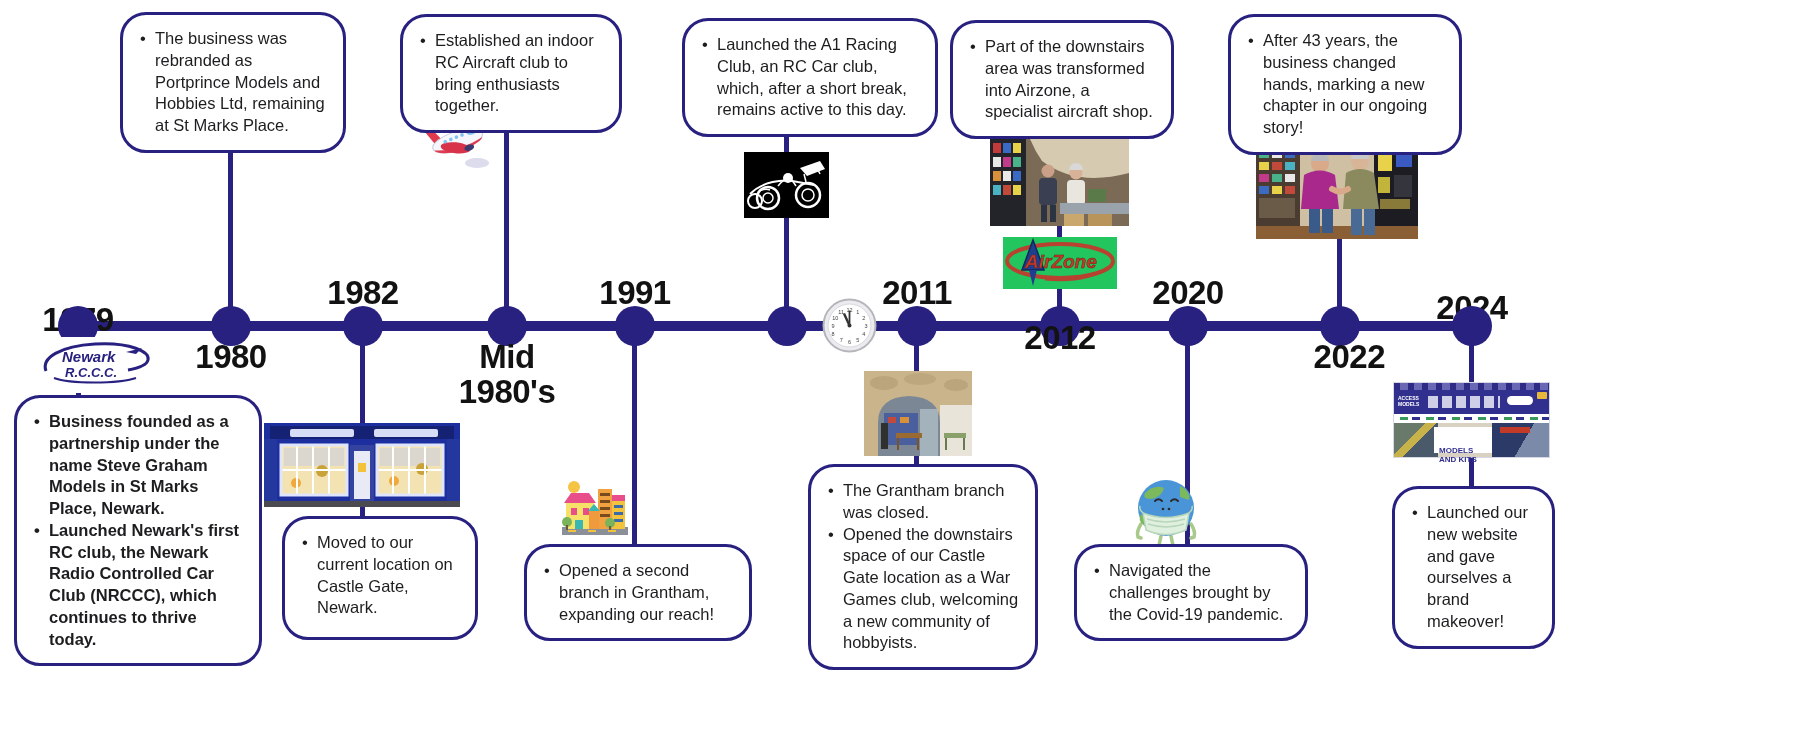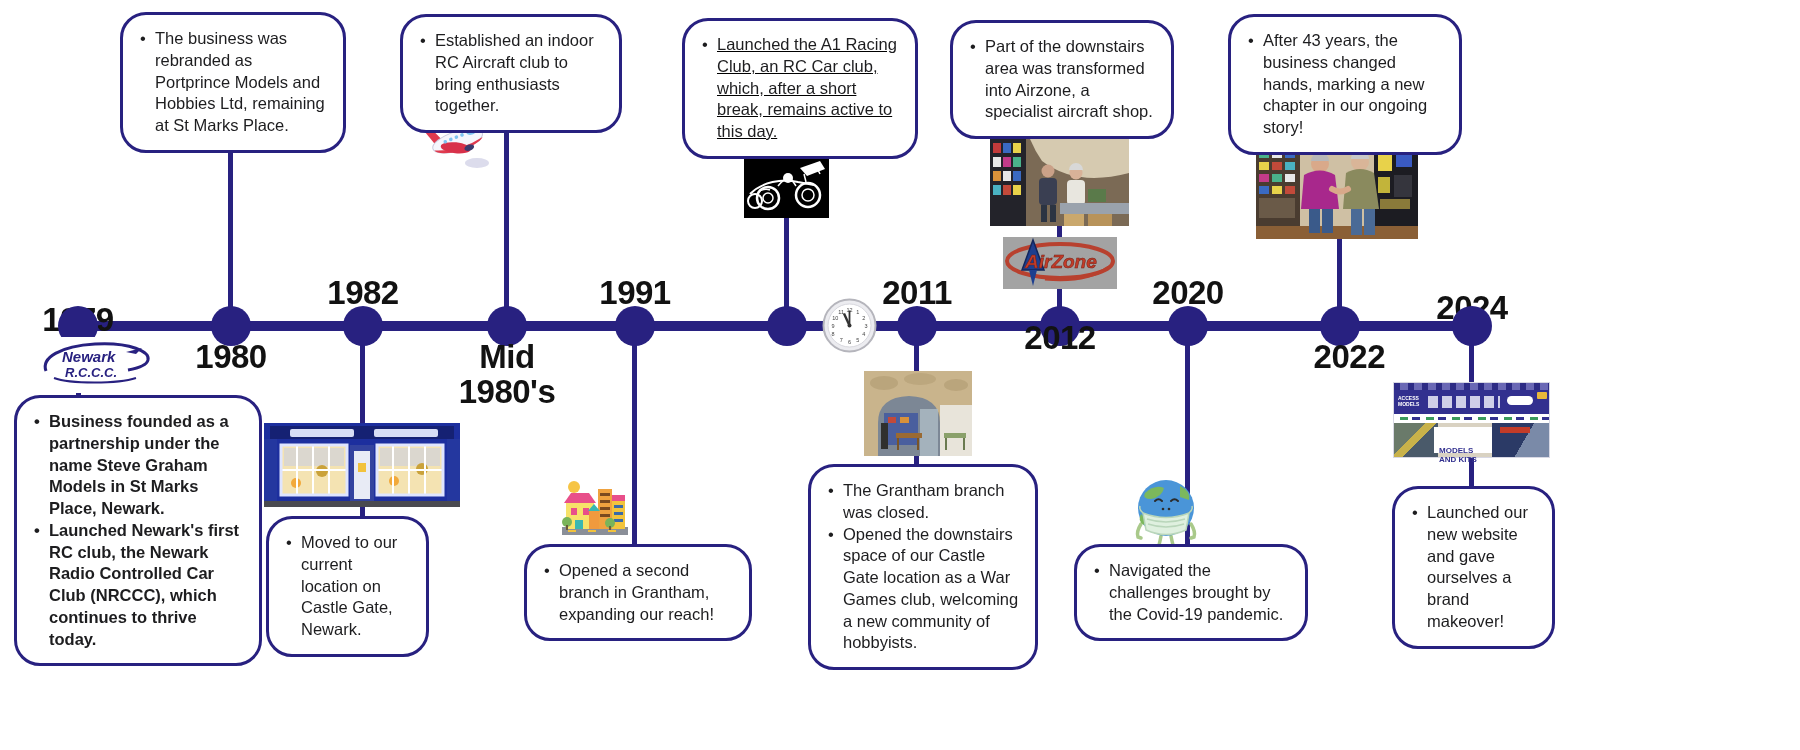--- a/index.html
+++ b/index.html
@@ -106,21 +106,21 @@
       <rect x="90" y="28" width="16" height="48" fill="#e8ebf5"></rect>
       <rect x="94" y="40" width="8" height="9" fill="#f2c23b"></rect>
       <rect x="113" y="22" width="66" height="50" fill="#f4e3b2"></rect>
       <rect x="116" y="25" width="60" height="18" fill="#c7cde8" opacity="0.55"></rect>
       <circle cx="130" cy="58" r="5" fill="#f2a93b"></circle>
         <circle cx="158" cy="46" r="6" fill="#caa23a"></circle>
       <path d="M129,22 v50 M145,22 v50 M161,22 v50 M113,47 h66" stroke="#ffffff" stroke-width="2"></path>
       <rect x="113" y="22" width="66" height="50" fill="none" stroke="#dfe5ff" stroke-width="3"></rect>
     </svg>
   </div>
-  <div class="callout" style="left:266px;top:516px;width:163px;min-height:124px;">
+  <div class="callout" style="left:282px;top:516px;width:196px;min-height:124px;">
     <ul>
       <li>Moved to our current location on Castle Gate, Newark.</li>
     </ul>
   </div>
 
   <div class="callout" style="left:400px;top:14px;width:222px;min-height:86px;">
     <ul>
       <li>Established an indoor RC Aircraft club to bring enthusiasts together.</li>
     </ul>
   </div>
@@ -178,21 +178,21 @@
       <circle cx="48" cy="46" r="5" fill="#79b45a"></circle>
         <rect x="47" y="49" width="2" height="4" fill="#6a5a3a"></rect>
     </svg>
   </div>
   <div class="callout" style="left:524px;top:544px;width:228px;min-height:96px;">
     <ul>
       <li>Opened a second branch in Grantham, expanding our reach!</li>
     </ul>
   </div>
 
-  <div class="callout" style="left:682px;top:18px;width:236px;min-height:116px;text-decoration:underline;">
+  <div class="callout" style="left:682px;top:18px;width:256px;min-height:116px;">
     <ul>
       <li>Launched the A1 Racing Club, an RC Car club, which, after a short break, remains active to this day.</li>
     </ul>
   </div>
   <div class="connector" style="left:784px;top:134px;height:192px;"></div>
   <div class="media" style="left:744px;top:152px;">
     <svg viewBox="0 0 85 66" width="85" height="66">
       <rect width="85" height="66" fill="#000000"></rect>
       <path d="M56,16 l20,-7 5,8 -18,7 z" fill="#ffffff"></path>
       <path d="M60,22 l2,8 M72,14 l4,8" stroke="#ffffff" stroke-width="1.5"></path>
@@ -289,21 +289,21 @@
         <rect x="60" y="66" width="6" height="17" fill="#2c3442"></rect>
       <circle cx="86" cy="34" r="6.5" fill="#d8b298"></circle>
       <path d="M79,31 a7,7 0 0 1 14,0" fill="#d8d8d8"></path>
       <rect x="77" y="41" width="18" height="25" rx="4" fill="#e8e6df"></rect>
       <rect x="70" y="64" width="69" height="11" fill="#9aa2ac"></rect>
       <rect x="98" y="50" width="18" height="13" fill="#5a7a4a"></rect>
       <rect x="74" y="75" width="20" height="12" fill="#caa86d"></rect>
         <rect x="98" y="75" width="24" height="12" fill="#b8935a"></rect>
     </svg>
   </div>
-  <div class="media" style="left:1003px;top:237px;background:#a3a3a3;">
+  <div class="media" style="left:1003px;top:237px;background:#22c55e;">
     <svg viewBox="0 0 114 52" width="114" height="52">
       <ellipse cx="57" cy="24" rx="53" ry="17" fill="none" stroke="#b8412f" stroke-width="4"></ellipse>
       <path d="M106,30 Q82,46 42,42" stroke="#b8412f" stroke-width="3" fill="none"></path>
       <path d="M30,3 L41,33 H19 Z" fill="#1e3f8f" stroke="#12265c" stroke-width="1.5"></path>
       <path d="M26,33 l4,16 4,-16 z" fill="#1e3f8f"></path>
       <text x="22" y="31" font-size="19" font-weight="bold" font-style="italic" fill="#c23b28" stroke="#701d12" stroke-width="0.5">AirZone</text>
     </svg>
   </div>
   <div class="tl-node" style="left:1040px;top:306px;"></div>
   <div class="year" style="left:1015px;top:321px;width:90px;">2012</div>

